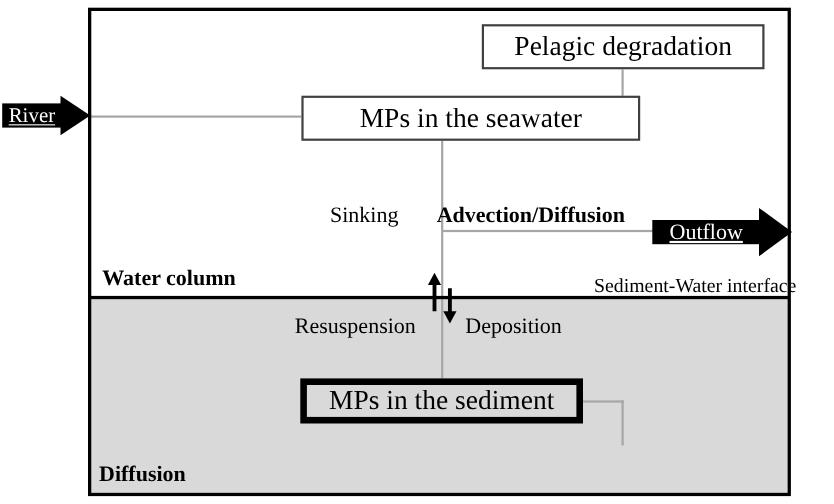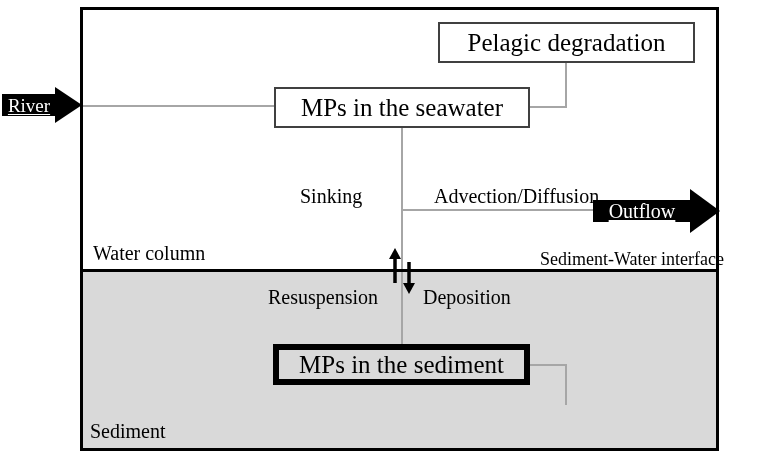--- a/index.html
+++ b/index.html
@@ -21,31 +21,31 @@
   .pelagic-v{left:565px;top:63px;width:2px;height:45px;}
   .sinking-line{left:401px;top:127px;width:2px;height:218px;}
   .advection-line{left:402px;top:209px;width:192px;height:2px;}
   .benthic-h{left:529px;top:364px;width:38px;height:2px;}
   .benthic-v{left:565px;top:364px;width:2px;height:41px;}
   
   .pbox{display:flex;align-items:center;justify-content:center;font-size:25px;line-height:1;white-space:nowrap;}
   .white-box{background:#ffffff;border:2px solid #404040;}
   .gray-box{background:#d9d9d9;border:6px solid #000000;}
   .pelagic-box{left:438px;top:22px;width:257px;height:41px;}
-  .seawater-box{left:274px;top:87px;width:256px;height:41px;text-align:right;}
+  .seawater-box{left:274px;top:87px;width:308px;height:41px;text-align:right;}
   .sedmps-box{left:273px;top:344px;width:257px;height:41px;}
   .benthic-box{left:438px;top:404px;width:257px;height:40px;}
   
   .flabel{font-size:20px;line-height:1;white-space:nowrap;}
   .sinking-label{left:300px;top:186px;width:84px;text-align:left;}
-  .advection-label{left:434px;top:186px;}
+  .advection-label{left:397px;top:186px;font-weight:bold;}
   .resuspension-label{left:268px;top:287px;width:118px;text-align:left;}
   .deposition-label{left:423px;top:287px;}
   .interface-label{left:513px;top:250px;font-size:18px;line-height:1;white-space:nowrap;margin-left:27px;}
-  .region-label{font-weight:normal;font-size:20px;line-height:1;white-space:nowrap;}
+  .region-label{font-weight:bold;font-size:20px;line-height:1;white-space:nowrap;}
   .watercol-label{left:93px;top:243px;}
   .sediment-label{left:90px;top:421px;}
   
   .flow-body{background:#000;display:flex;align-items:center;justify-content:center;}
   .flow-text{color:#fff;text-decoration:underline;text-underline-offset:2px;white-space:nowrap;line-height:1;}
   .river-body{left:2px;top:94px;width:54px;height:22px;font-size:19px;}
   .river-head{left:55px;top:87px;width:0;height:0;border-top:18px solid transparent;border-bottom:18px solid transparent;border-left:27px solid #000;}
   .outflow-body{left:593px;top:200px;width:98px;height:22px;font-size:20px;}
   .outflow-head{left:690px;top:189px;width:0;height:0;border-top:22px solid transparent;border-bottom:22px solid transparent;border-left:30px solid #000;}
   
@@ -79,21 +79,21 @@
   <div class="abs pbox gray-box sedmps-box">
     <span>MPs in the sediment</span>
   </div>
 
   <div class="abs flabel sinking-label">Sinking</div>
   <div class="abs flabel advection-label">Advection/Diffusion</div>
   <div class="abs flabel resuspension-label">Resuspension</div>
   <div class="abs flabel deposition-label">Deposition</div>
   <div class="abs interface-label">Sediment-Water interface</div>
   <div class="abs region-label watercol-label">Water column</div>
-  <div class="abs region-label sediment-label">Sediment</div>
+  <div class="abs region-label sediment-label">Diffusion</div>
 
   <div class="abs flow-body river-body">
     <span class="flow-text">River</span>
   </div>
   <div class="abs river-head"></div>
 
   <div class="abs flow-body outflow-body">
     <span class="flow-text">Outflow</span>
   </div>
   <div class="abs outflow-head"></div>

